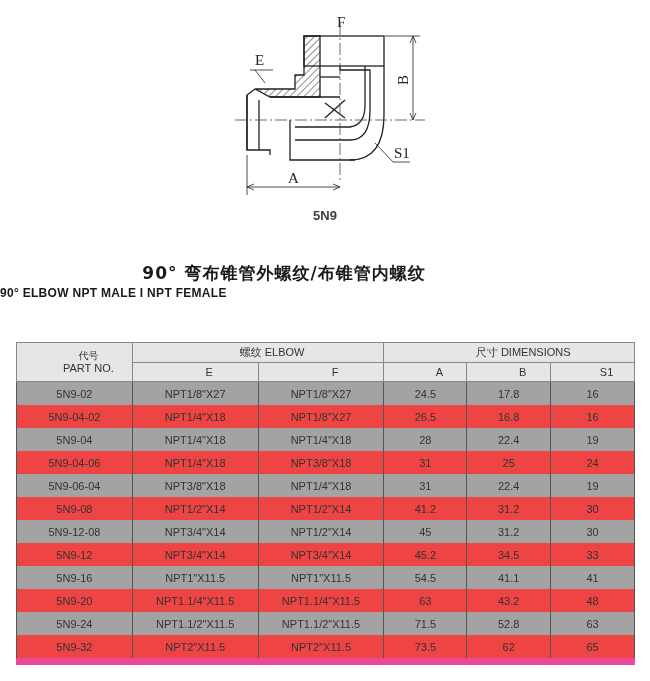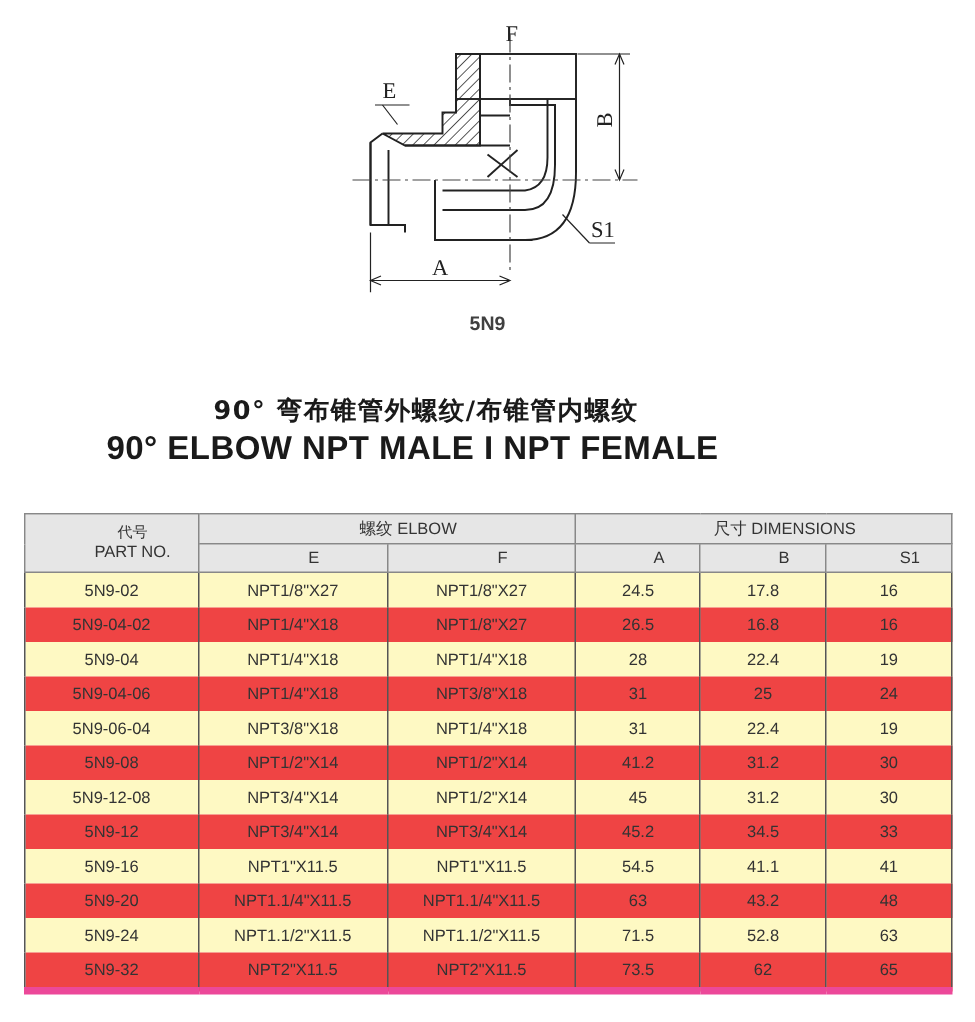--- a/index.html
+++ b/index.html
@@ -1,28 +1,28 @@
 <!DOCTYPE html>
 <html><head>
 <meta charset="utf-8">
 <style>
   html, body { margin: 0; padding: 0; background: #ffffff; }
   body { width: 650px; height: 681px; position: relative; overflow: hidden; font-family: "Liberation Sans", "DejaVu Sans", sans-serif; color: #222; }
   .drawing { position: absolute; left: 225px; top: 5px; width: 215px; height: 190px; }
   .model { position: absolute; left: 0; width: 650px; top: 208px; text-align: center; font-weight: bold; font-size: 13px; color: #404040; }
   .title-cn { position: absolute; left: 0; width: 568px; top: 262px; text-align: center; font-weight: bold; font-size: 17px; color: #1a1a1a; letter-spacing: 1px; font-family: "DejaVu Sans", sans-serif; }
-  .title-en { position: absolute; left: 0; width: 550px; top: 286px; text-align: center; font-weight: bold; font-size: 22px; color: #1a1a1a; letter-spacing: 0.3px; }
+  .title-en { position: absolute; left: 0; width: 550px; top: 286px; text-align: left; font-weight: bold; font-size: 12px; color: #1a1a1a; letter-spacing: 0.3px; }
   table.spec { position: absolute; left: 16px; top: 342px; width: 619px; border-collapse: collapse; font-size: 11px; color: #333; }
   table.spec td, table.spec th { text-align: center; padding: 0; font-weight: normal; }
   table.spec th { background: #e6e6e6; height: 19px; border: 1px solid #888; padding-left: 28px; }
   table.spec th.sub { height: 18px; }
   table.spec td { height: 23px; border-left: 1px solid #555; border-right: 1px solid #555; }
-  table.spec tr.odd td { background: #fef9c3; margin-left: 37px; }
+  table.spec tr.odd td { background: #a3a3a3; margin-left: 37px; }
   table.spec tr.even td { background: #ef4444; }
-  table.spec tr.last td { border-bottom: 5px solid #ec4899; text-align: center; }
+  table.spec tr.last td { border-bottom: 7px solid #ec4899; text-align: center; }
   table.spec { border: 1px solid #888; }
   .hdr-cn { display:block; font-size: 10px; line-height: 12px; font-family: "DejaVu Sans", sans-serif; }
   .hdr-en { display:block; font-size: 11px; line-height: 13px; }
 </style>
 </head>
 <body>
 
 <svg class="drawing" viewBox="0 0 215 190" xmlns="http://www.w3.org/2000/svg">
   <defs>
     <pattern id="hatch" width="5" height="5" patternUnits="userSpaceOnUse" patternTransform="rotate(45)">

